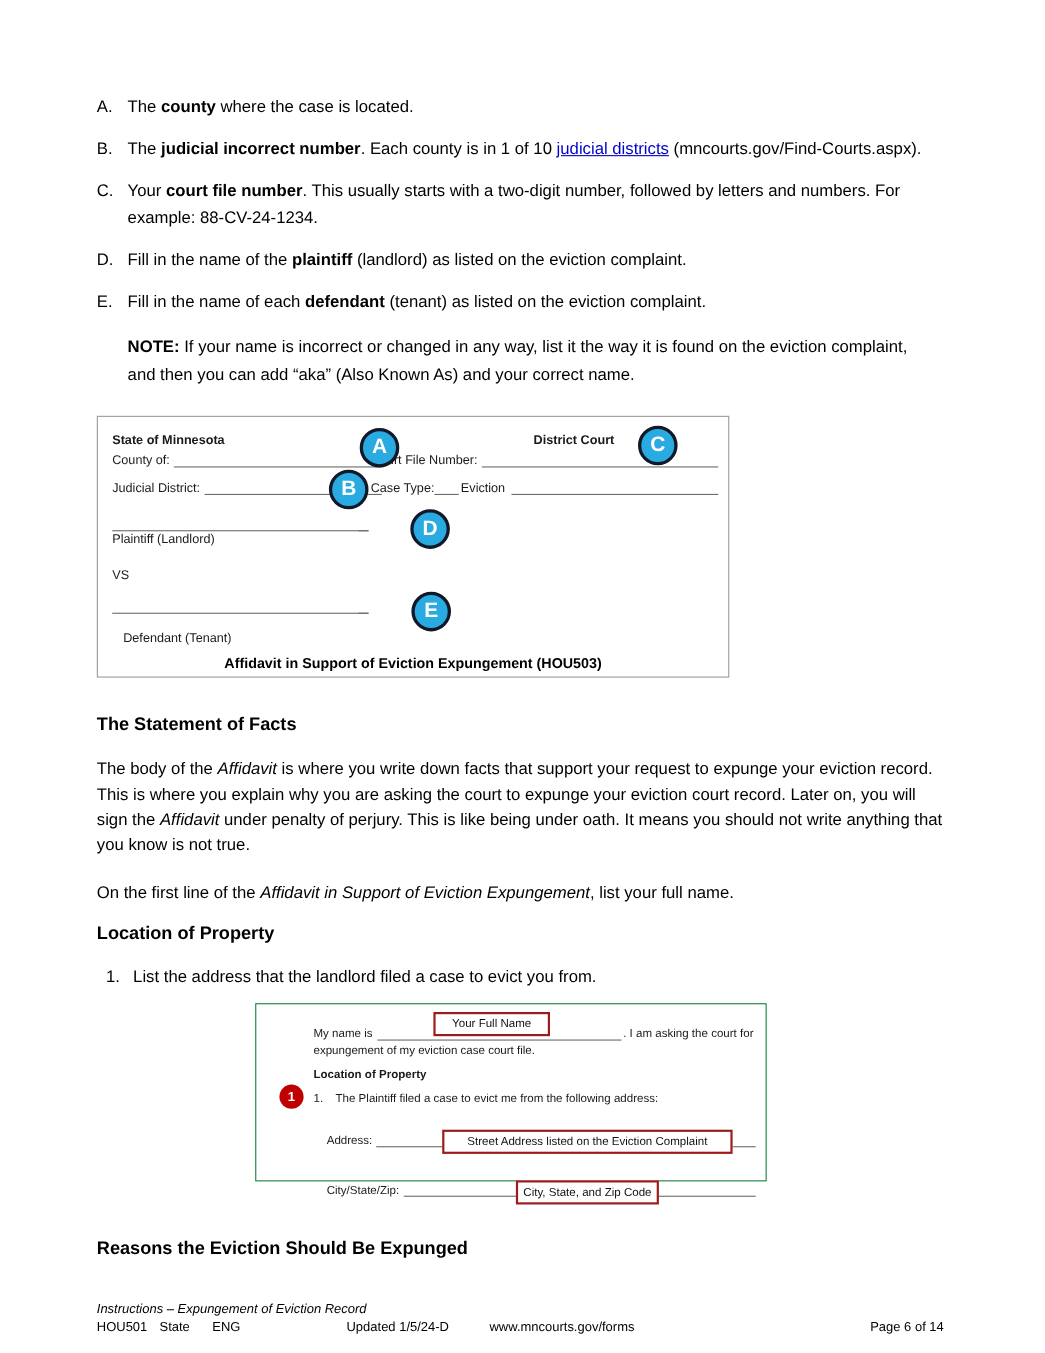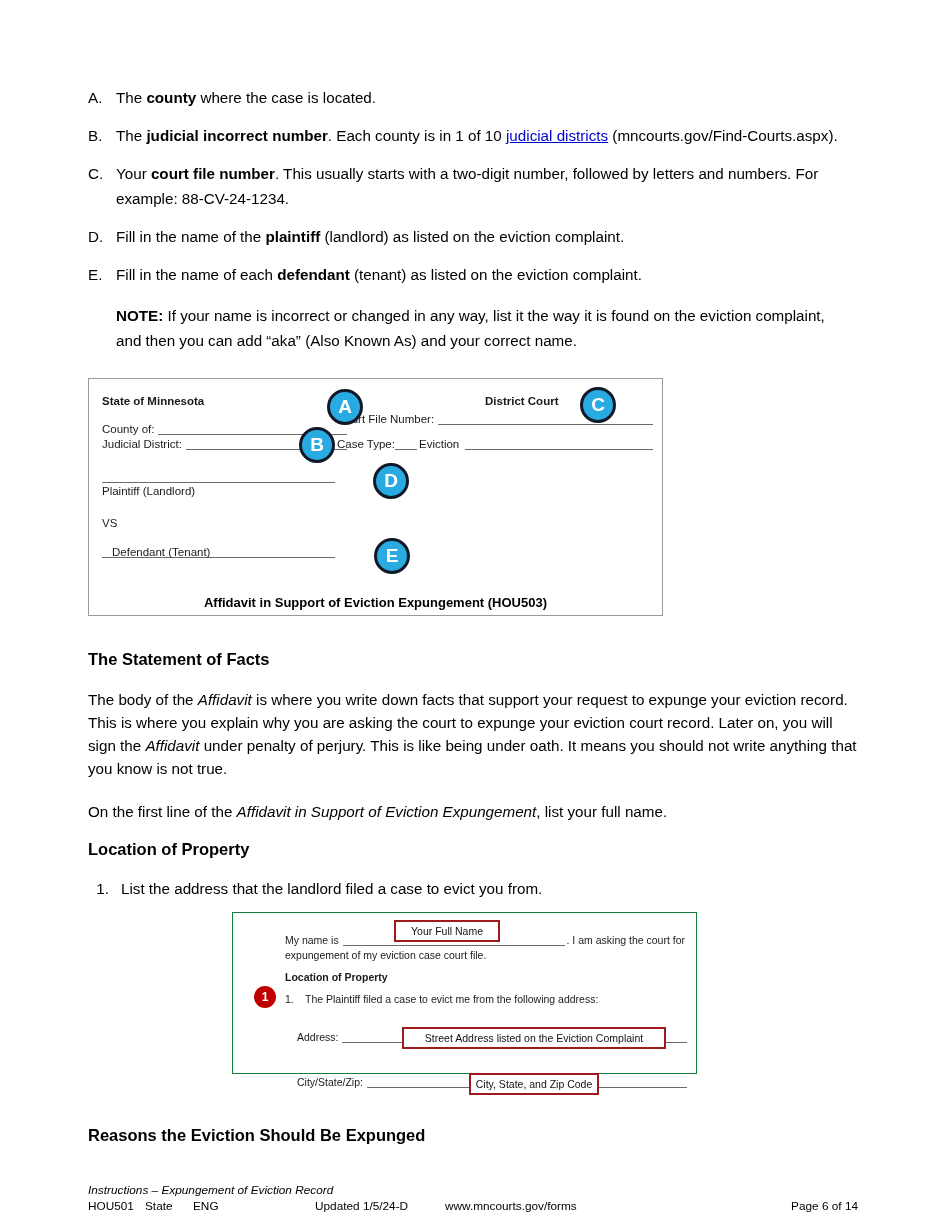--- a/index.html
+++ b/index.html
@@ -76,21 +76,21 @@
     position: absolute;
     display: flex;
     align-items: flex-end;
     white-space: nowrap;
   }
   .cap-label { font-size: 11.5px; }
   .cap-bold { font-weight: bold; font-size: 11.5px; }
 
   .r-state   { left: 13px;  top: 16px; }
   .r-district{ left: 396px; top: 16px; }
-  .r-county  { left: 13px;  top: 43px; width: 245px; }
+  .r-county  { left: 13px;  top: 33px; width: 245px; }
   .r-cfn     { left: 248px; top: 33px; width: 316px; }
   .r-jd      { left: 13px;  top: 58px; width: 245px; }
   .r-ct      { left: 248px; top: 58px; width: 316px; }
 
   .fill-line { flex: 1 1 auto; border-bottom: 1px solid #6b6b6b; margin-left: 4px; height: 12px; }
   .fill-line-fixed { border-bottom: 1px solid #6b6b6b; height: 12px; }
 
   .party-line {
     position: absolute;
     left: 13px;
@@ -109,21 +109,21 @@
   .party-stub.p1 { left: 237px; top: 102px; }
   .party-stub.d1 { left: 237px; top: 177px; }
 
   .party-caption {
     position: absolute;
     left: 13px;
     font-size: 11.5px;
   }
   .pc-plaintiff { top: 106px; }
   .pc-vs        { top: 138px; }
-  .pc-defendant { top: 167px; padding-left: 10px; }
+  .pc-defendant { top: 196px; padding-left: 10px; }
 
   .fig1-title {
     position: absolute;
     left: 0; right: 0;
     top: 216px;
     text-align: center;
     font-size: 13px;
     font-weight: bold;
     color: #000;
   }

